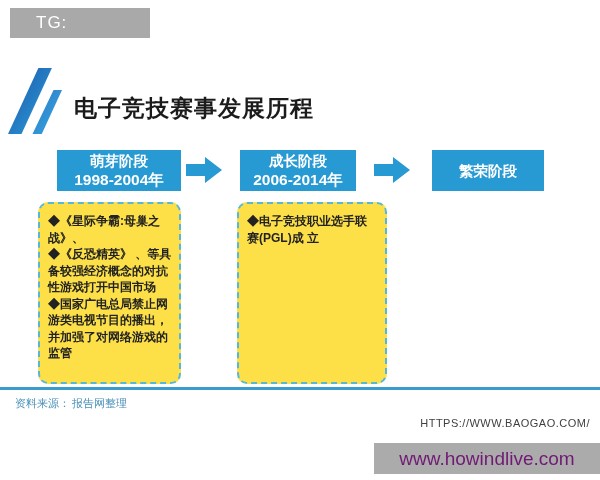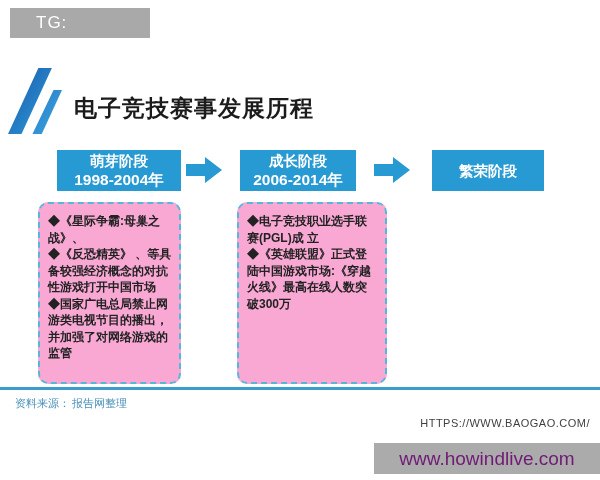--- a/index.html
+++ b/index.html
@@ -30,21 +30,21 @@
   .stage-header .line2{font-size:15.5px;line-height:19px;}
   .sh1{left:57px;width:124px;}
   .sh2{left:240px;width:116px;}
   .sh3{left:432px;width:112px;}
   .arrow{position:absolute;top:157px;width:36px;height:26px;}
   .ar1{left:186px;}
   .ar2{left:374px;}
   
   .stage-box{
     position:absolute;top:202px;height:182px;box-sizing:border-box;
-    border:2px dashed #55b7d9;border-radius:10px;background:#f9a8d4;
+    border:2px dashed #55b7d9;border-radius:10px;background:#fde047;
     padding:9px 7px 6px 8px;overflow:hidden;
     color:#222222;font-size:12px;font-weight:600;line-height:1.38;
   }
   .sb1{left:38px;width:143px;}
   .sb2{left:237px;width:150px;}
   .sb3{left:433px;width:150px;}
   .point{margin:0;}
   
   .divider{position:absolute;left:0;top:387px;width:600px;height:3px;background:#3b9ccb;}
   .source-row{position:absolute;left:15px;top:396px;font-size:11px;color:#4a90b8;}
@@ -107,21 +107,20 @@
   </div>
 
   <div class="stage-box sb1">
     <div class="point">◆《星际争霸:母巢之战》、</div>
     <div class="point">◆《反恐精英》 、等具备较强经济概念的对抗性游戏打开中国市场</div>
     <div class="point">◆国家广电总局禁止网游类电视节目的播出，并加强了对网络游戏的监管</div>
   </div>
 
   <div class="stage-box sb2">
     <div class="point">◆电子竞技职业选手联赛(PGL)成 立</div>
-    <div class="point">◆《英雄联盟》正式登陆中国游戏市场:《穿越火线》最高在线人数突破300万</div>
   </div>
 
 
   <div class="divider"></div>
 
   <div class="source-row">
     <span>资料来源：</span><span class="src-val">报告网整理</span>
   </div>
 
   <div class="site-url">HTTPS://WWW.BAOGAO.COM/</div>

